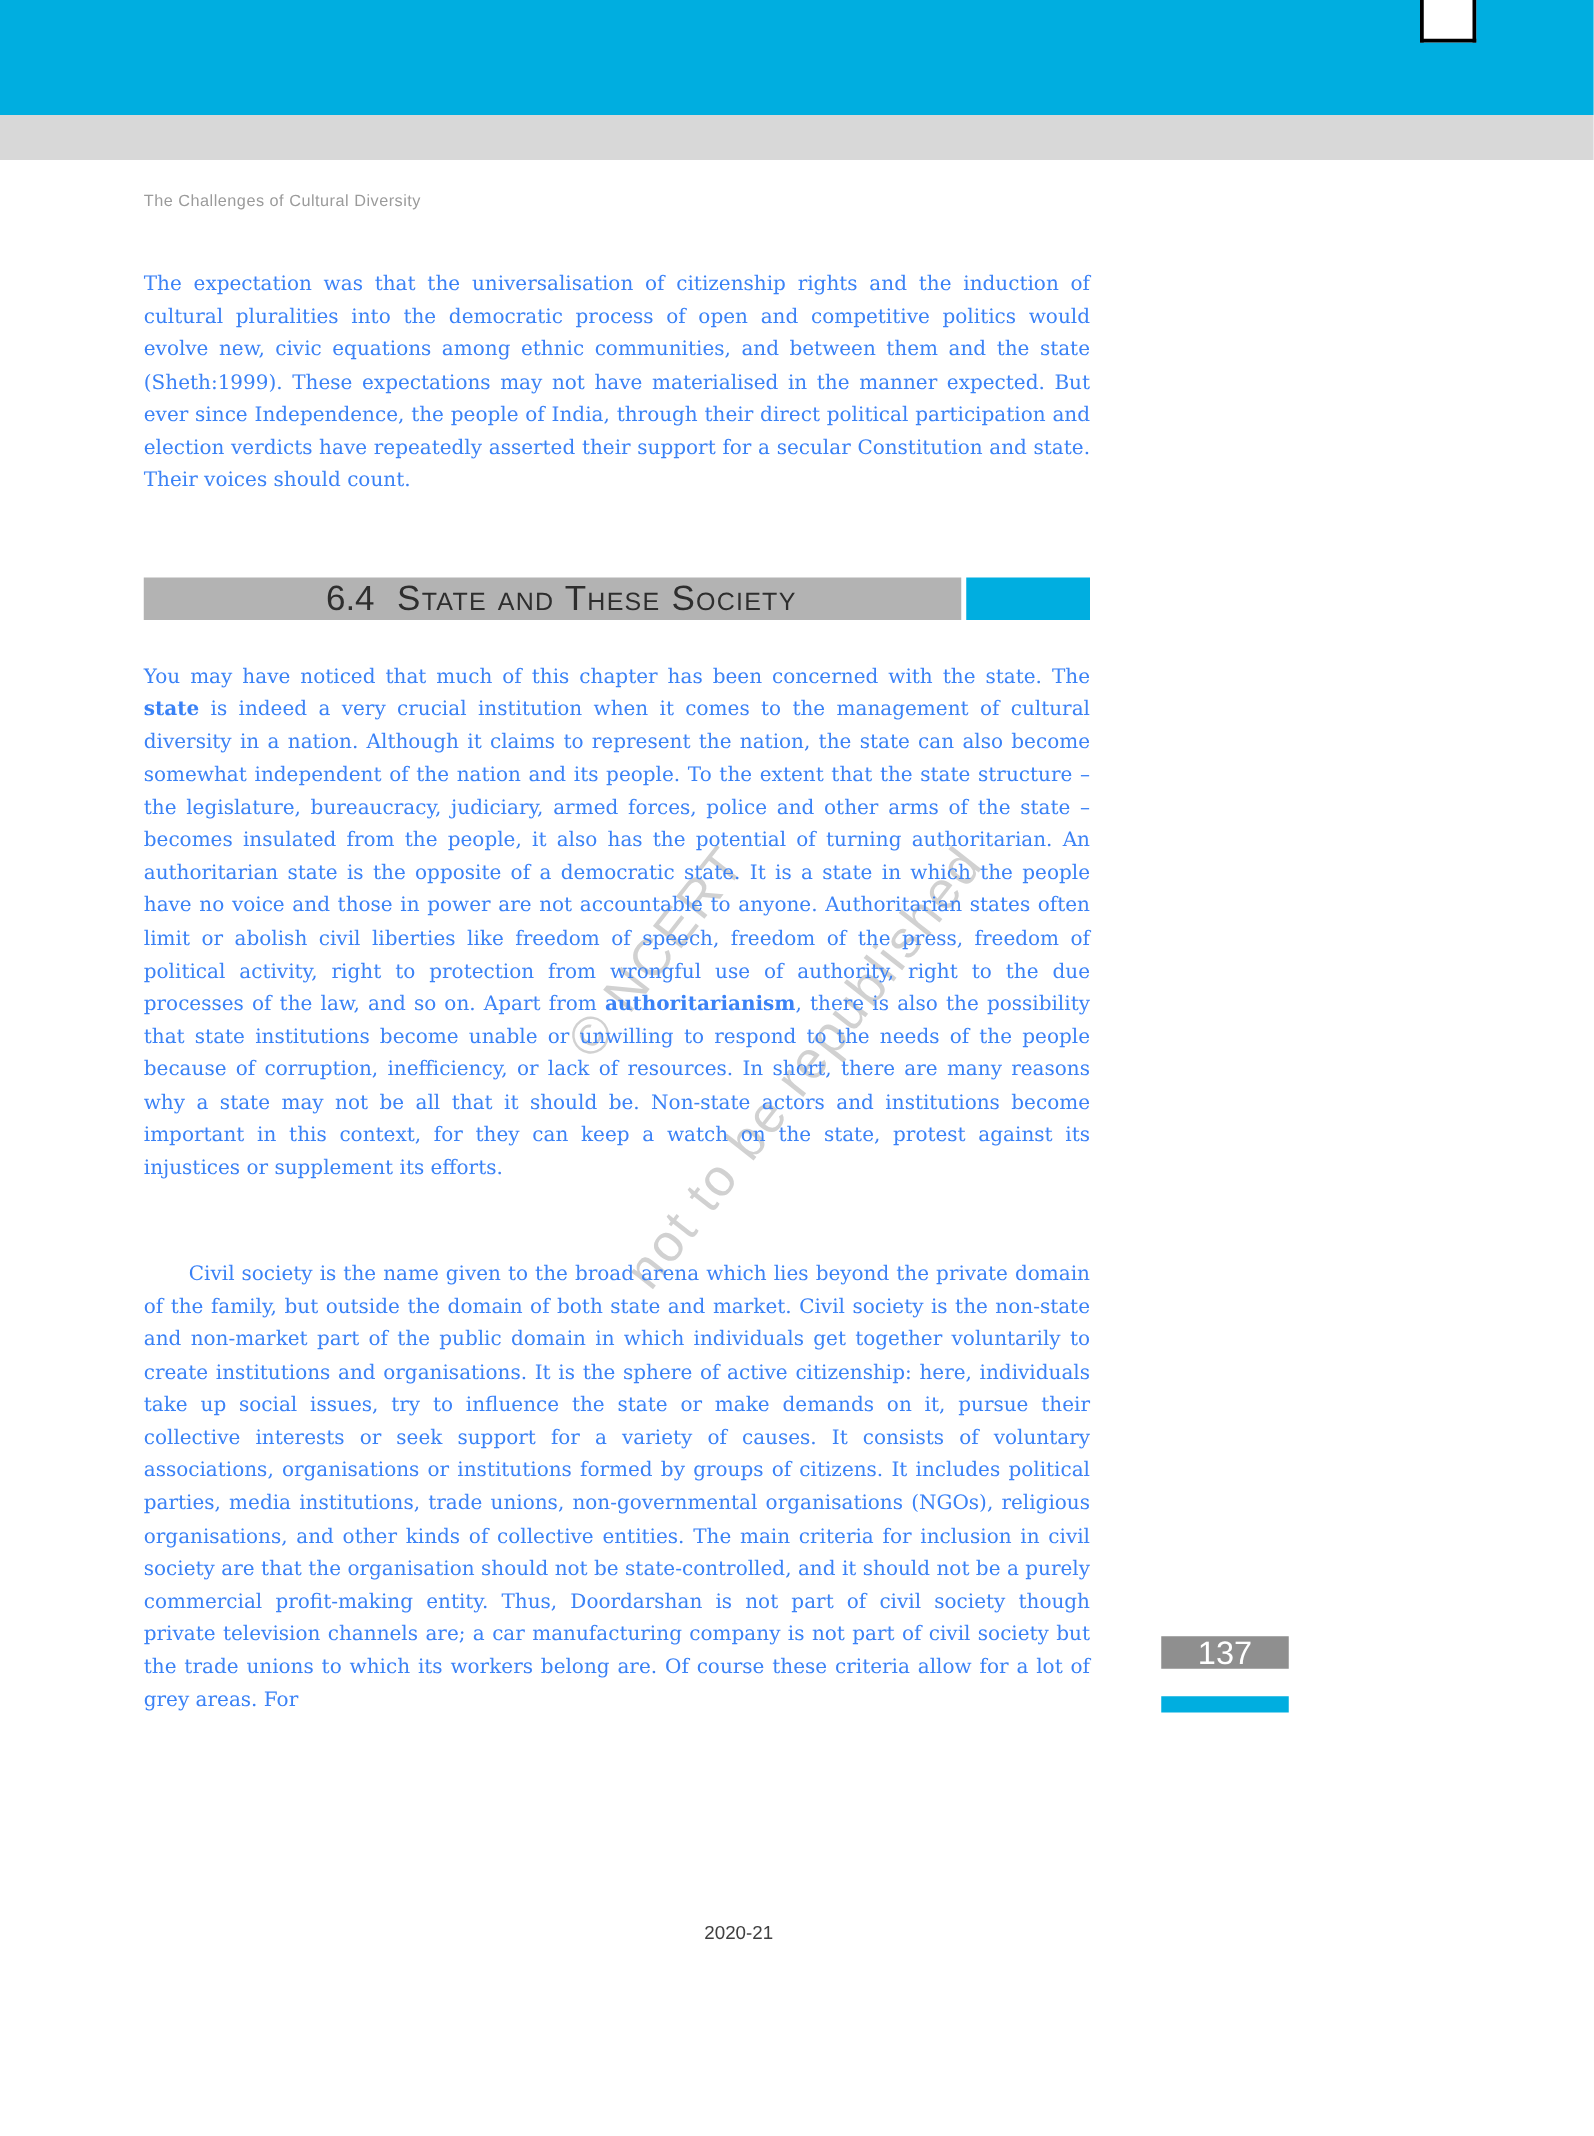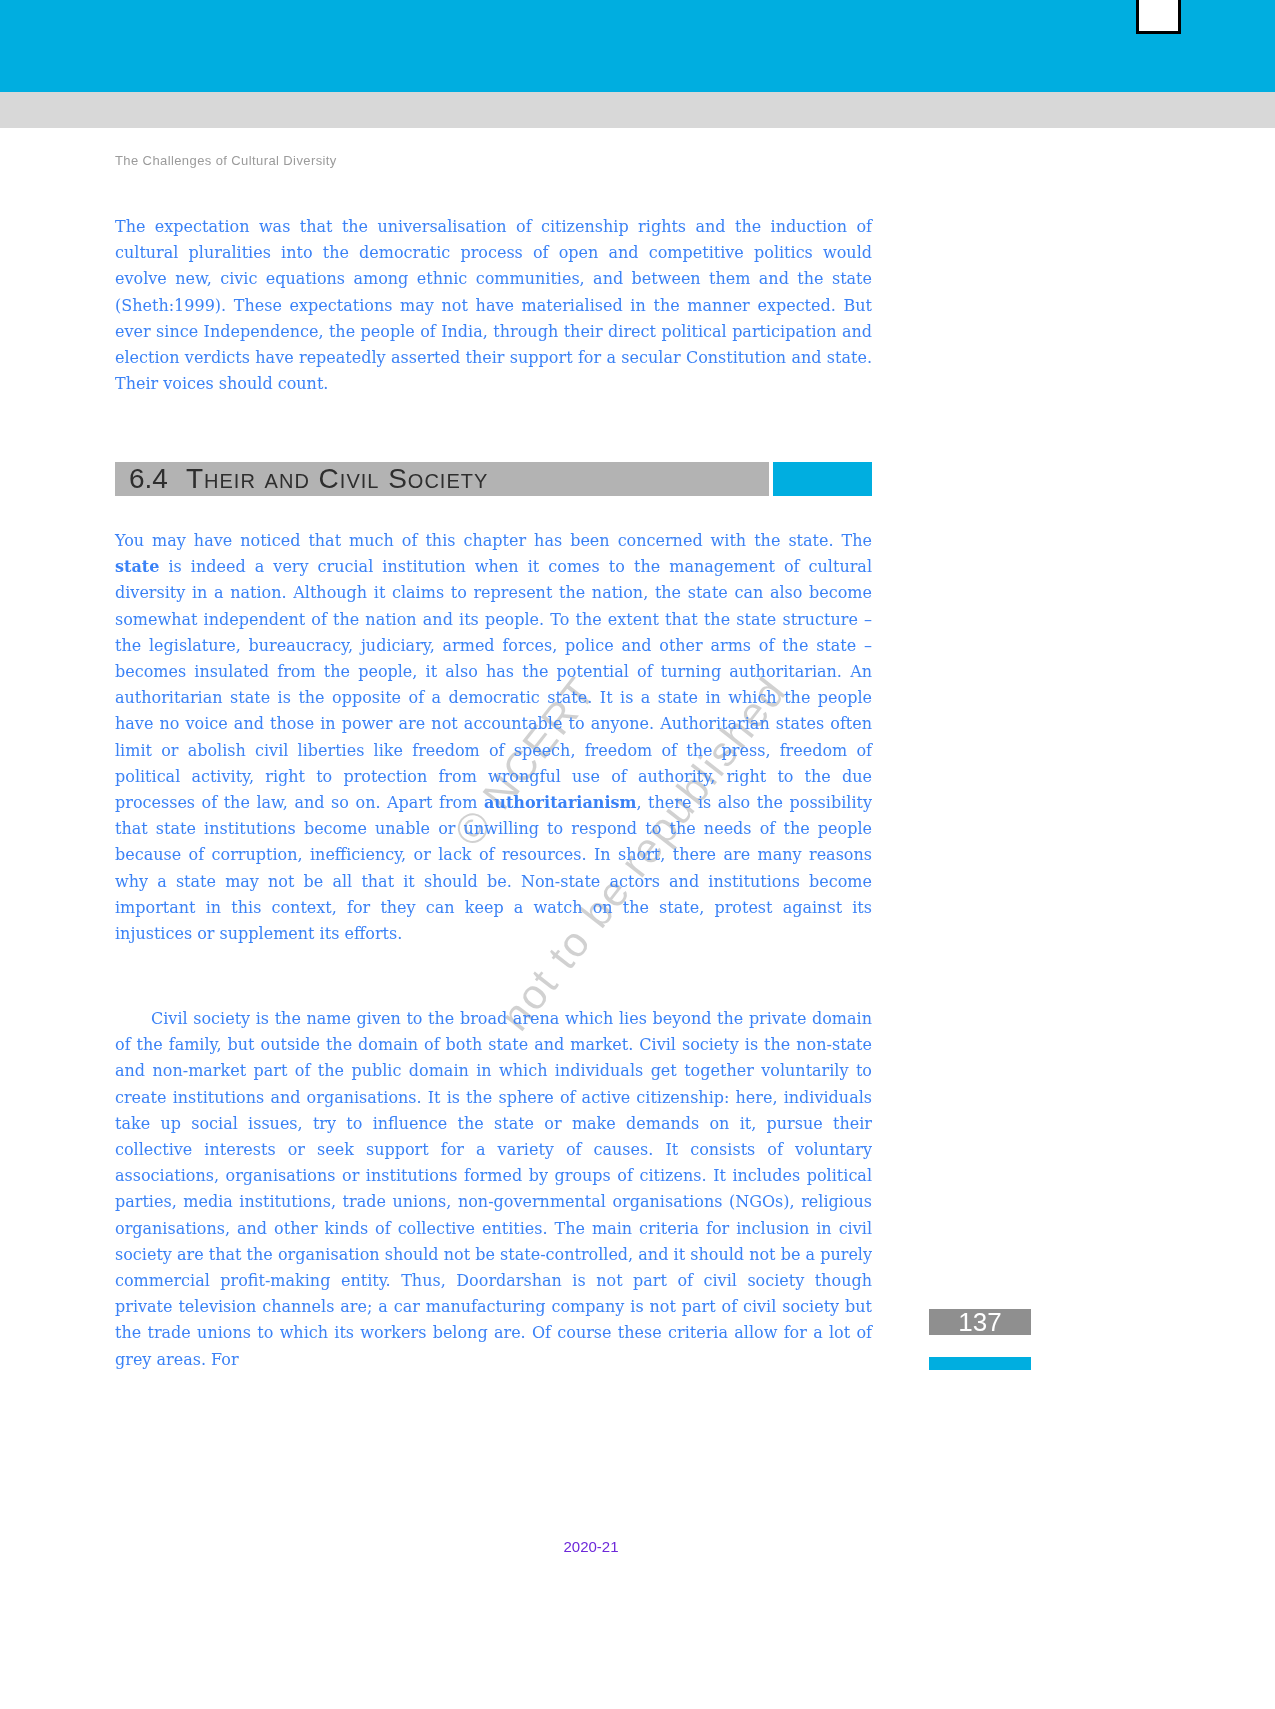--- a/index.html
+++ b/index.html
@@ -67,20 +67,21 @@
     gap: 4px;
     z-index: 2;
   }
   .heading-bar {
     flex: 1;
     background: var(--heading-gray);
     display: flex;
     align-items: center;
     padding-left: 14px;
     overflow: hidden;
+    justify-content: center;
   }
   .heading-accent {
     width: 99px;
     background: var(--accent-cyan);
   }
   .sec-num {
     font-family: "Liberation Sans", sans-serif;
     font-size: 28px;
     color: #2e2e2e;
     margin-right: 18px;
@@ -127,21 +128,21 @@
     background: var(--accent-cyan);
     z-index: 2;
   }
 
   .footer-year {
     position: absolute; top: 1538px; left: 0;
     width: 1182px;
     text-align: center;
     font-family: "Liberation Sans", sans-serif;
     font-size: 15px;
-    color: #6d28d9;
+    color: #404040;
     z-index: 2;
   }
 </style>
 </head>
 <body>
 
 <div class="top-cyan-bar">
   <div class="corner-box"></div>
 </div>
 <div class="top-gray-bar"></div>
@@ -151,21 +152,21 @@
 <div class="watermark">
   <div class="wm-line">© NCERT</div>
   <div class="wm-line">not to be republished</div>
 </div>
 
 <p class="body-para" id="para1"><span>The expectation was that the universalisation of citizenship rights and the induction of cultural pluralities into the democratic process of open and competitive politics would evolve new, civic equations among ethnic communities, and between them and the state (Sheth:1999).  These expectations may not have materialised in the manner expected.  But ever since Independence, the people of India, through their direct political participation and election verdicts have repeatedly asserted their support for a secular Constitution and state. Their voices should count.</span></p>
 
 <div class="section-heading">
   <div class="heading-bar">
     <span class="sec-num">6.4</span>
-    <span class="sec-title">Their and Civil Society</span>
+    <span class="sec-title">State and These Society</span>
   </div>
   <div class="heading-accent"></div>
 </div>
 
 <p class="body-para" id="para2"><span>You may have noticed that much of this chapter has been concerned with the state. The </span><b>state</b><span> is indeed a very crucial institution when it comes to the management of cultural diversity in a nation.  Although it claims to represent the nation, the state can also become somewhat independent of the nation and its people.  To the extent that the state structure – the legislature, bureaucracy, judiciary, armed forces, police and other arms of the state – becomes insulated from the people, it also has the potential of turning authoritarian. An authoritarian state is the opposite of a democratic state.  It is a state in which the people have no voice and those in power are not accountable to anyone. Authoritarian states often limit or abolish civil liberties like freedom of speech, freedom of the press, freedom of political activity, right to protection from wrongful use of authority, right to the due processes of the law, and so on. Apart from </span><b>authoritarianism</b><span>, there is also the possibility that state institutions become unable or unwilling to respond to the needs of the people because of corruption, inefficiency, or lack of resources.  In short, there are many reasons why a state may not be all that it should be.  Non-state actors and institutions become important in this context, for they can keep a watch on the state, protest against its injustices or supplement its efforts.</span></p>
 
 <p class="body-para" id="para3"><span>Civil society is the name given to the broad arena which lies beyond the private domain of the family, but outside the domain of both state and market. Civil society is the non-state and non-market part of the public domain in which individuals get together voluntarily to create institutions and organisations.  It is the sphere of active citizenship: here, individuals take up social issues, try to influence the state or make demands on it, pursue their collective interests or seek support for a variety of causes. It consists of voluntary associations, organisations or institutions formed by groups of citizens. It includes political parties, media institutions, trade unions, non-governmental organisations (NGOs), religious organisations, and other kinds of collective entities.  The main criteria for inclusion in civil society are that the organisation should not be state-controlled, and it should not be a purely commercial profit-making entity.  Thus, Doordarshan is not part of civil society though private television channels are; a car manufacturing company is not part of civil society but the trade unions to which its workers belong are.  Of course these criteria allow for a lot of grey areas.  For</span></p>
 
 <div class="page-number-box">
   <span>137</span>

